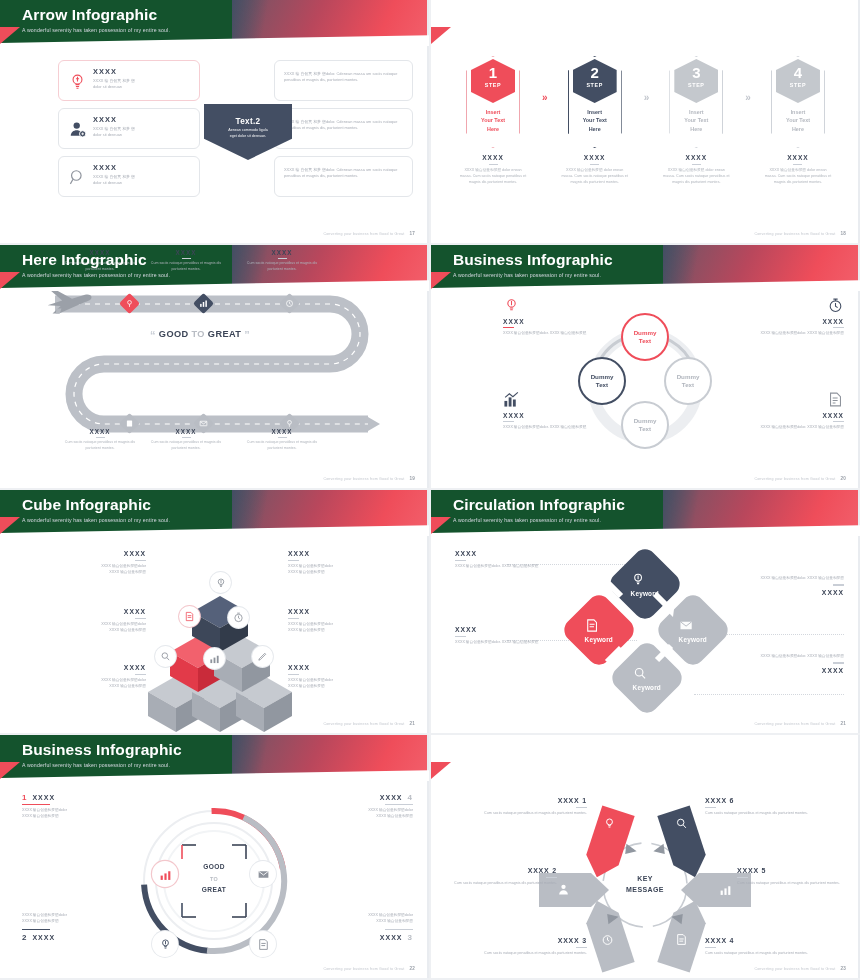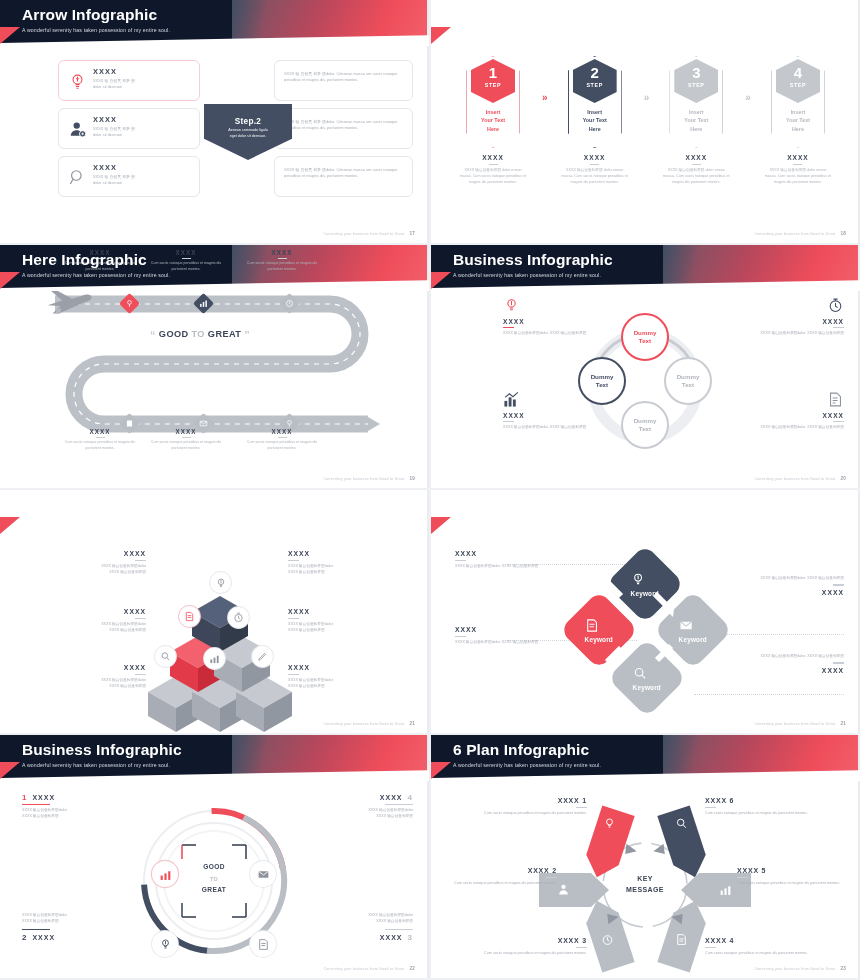--- a/index.html
+++ b/index.html
@@ -6,21 +6,21 @@
   html,body { width:860px; height:980px; background:#eef0f3; }
   body { font-family:"Liberation Sans", sans-serif; }
 
   .grid { width:860px; height:980px; display:grid;
           grid-template-columns:429px 429px; grid-template-rows:repeat(4,243px);
           gap:2px 2px; background:#eef0f3; }
 
   .slide { position:relative; background:#ffffff; overflow:hidden; }
 
   
-  .hdr { position:relative; height:46px; background:#0f172a; overflow:hidden; }
+  .hdr { position:relative; height:46px; background:#14532d; overflow:hidden; }
   .hdr .wedge { position:absolute; right:0; top:0; width:46%; height:100%;
      background:linear-gradient(100deg, rgba(67,78,99,1) 0%, rgba(67,78,99,0) 18%),
                 linear-gradient(115deg,#6d5566 0%,#b8475c 42%,#ef4d5a 75%,#f2606c 100%); }
   .hdr h1 { position:absolute; left:22px; top:6px; color:#fff;
             font-size:15.5px; font-weight:bold; letter-spacing:.1px; z-index:5;}
   .hdr p { position:absolute; left:22px; top:27px; color:#d6dae2;
            font-size:5.2px; letter-spacing:.15px; z-index:5;}
   .hdr .slant { position:absolute; left:0; bottom:-11px; width:100%; height:14px;
                 background:#fff; transform:skewY(-1.05deg); transform-origin:left bottom; z-index:4;}
   .tri { position:absolute; left:0; top:27px; width:0; height:0; z-index:6;
@@ -189,21 +189,21 @@
               <circle cx="11" cy="7" r="4"></circle>
                 <path d="M3.5 20c0-4.3 3.4-7 7.5-7s7.5 2.7 7.5 7z"></path>
               <circle cx="18.5" cy="17.5" r="4" fill="#434e63" stroke="#fff" stroke-width="1.2"></circle>
               <path d="M16.8 17.5h3.4M18.5 15.8v3.4" stroke="#fff" stroke-width="1.1"></path>
               </svg>
             </span>
           <div class="atitle">XXXX</div>
           <div class="atext">XXXX 输 自创意 和梦 想<br>dolor sit dereuan</div>
         </div>
         <div class="arrw" style="background:#434e63">
-          <b>Step.2</b>
+          <b>Text.2</b>
           <span>Aenean commodo ligula<br>eget dolor sit dereuan.</span>
         </div>
         <div class="acard r">
           <div class="atext">XXXX 输 自创意 和梦 想dolor. Cdenean massa um sociis natoque penatibus et magnis dis, parturient montes.</div>
         </div>
       </div>
 
       <div class="arow" style="top:110px">
         <div class="acard l">
           <span class="aicon">
@@ -482,20 +482,26 @@
       <div class="dum" style="left:233px;top:66px;width:48px;height:48px;border:2px solid #c8ccd2;color:#b0b5bd">Dummy<br>Text</div>
       <div class="dum" style="left:190px;top:110px;width:48px;height:48px;border:2px solid #c8ccd2;color:#b0b5bd">Dummy<br>Text</div>
     </div>
     <div class="foot">
       <span>Converting your business from Good to Great</span>
       <span class="pg">20</span>
     </div>
   </div>
 
   <div class="slide">
+    <div class="hdr">
+      <div class="wedge"></div>
+      <h1>Cube Infographic</h1>
+      <p>A wonderful serenity has taken possession of my entire soul.</p>
+      <div class="slant"></div>
+    </div>
     <div class="tri"></div>
     <div class="edge"></div>
     <div class="body">
       <svg width="429" height="197" style="position:absolute;left:0;top:0">
         <g>
           <path d="M148 156 l28-16 28 16 -28 16z" fill="#c6cad0"></path>
           <path d="M148 156 v24 l28 16 v-24z" fill="#a8adb5"></path>
           <path d="M204 156 v24 l-28 16 v-24z" fill="#9197a0"></path>
           </g>
         <g>
@@ -593,20 +599,26 @@
         <div class="d">XXXX 输自创意和梦想dolor<br>XXXX 输自创意和梦想</div>
       </div>
     </div>
     <div class="foot">
       <span>Converting your business from Good to Great</span>
       <span class="pg">21</span>
     </div>
   </div>
 
   <div class="slide">
+    <div class="hdr">
+      <div class="wedge"></div>
+      <h1>Circulation Infographic</h1>
+      <p>A wonderful serenity has taken possession of my entire soul.</p>
+      <div class="slant"></div>
+    </div>
     <div class="tri"></div>
     <div class="edge"></div>
     <div class="body">
       <div class="dots" style="left:76px;top:28px;width:150px"></div>
       <div class="dots" style="left:76px;top:104px;width:130px"></div>
       <div class="dots" style="right:16px;top:98px;width:140px"></div>
       <div class="dots" style="right:16px;top:158px;width:150px"></div>
 
       <div class="kw" style="left:186px;top:20px;background:#434e63">
         <div class="inner">
@@ -773,26 +785,20 @@
           </div>
       </div>
     </div>
     <div class="foot">
       <span>Converting your business from Good to Great</span>
       <span class="pg">22</span>
     </div>
   </div>
 
   <div class="slide">
-    <div class="hdr">
-      <div class="wedge"></div>
-      <h1>6 Plan Infographic</h1>
-      <p>A wonderful serenity has taken possession of my entire soul.</p>
-      <div class="slant"></div>
-    </div>
     <div class="tri"></div>
     <div class="edge"></div>
     <div class="body">
       <svg width="429" height="197" style="position:absolute;left:0;top:0">
         <circle cx="214" cy="104" r="42" fill="none" stroke="#c8ccd2" stroke-width="1.6" stroke-dasharray="58 10"></circle>
         <g fill="#ef4d5a">
           <path d="M160 28 l34 0 0 52 -17 18 -17 -18z" transform="rotate(18 177 62)"></path>
           </g>
         <g fill="#434e63">
           <path d="M236 28 l34 0 0 52 -17 18 -17 -18z" transform="rotate(-18 253 62)"></path>

